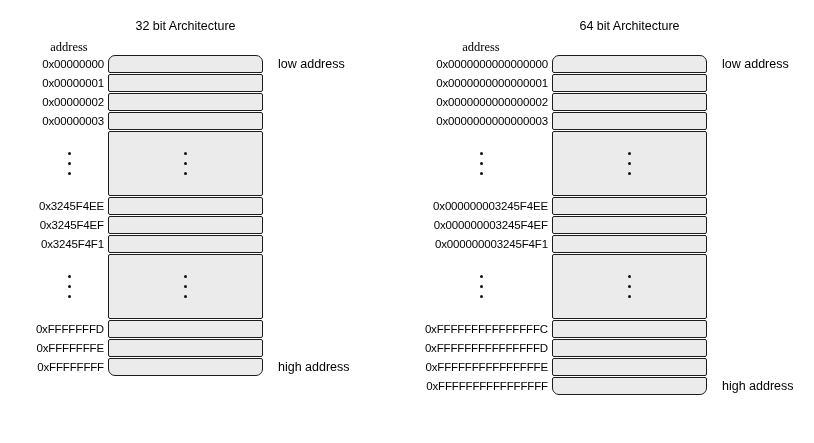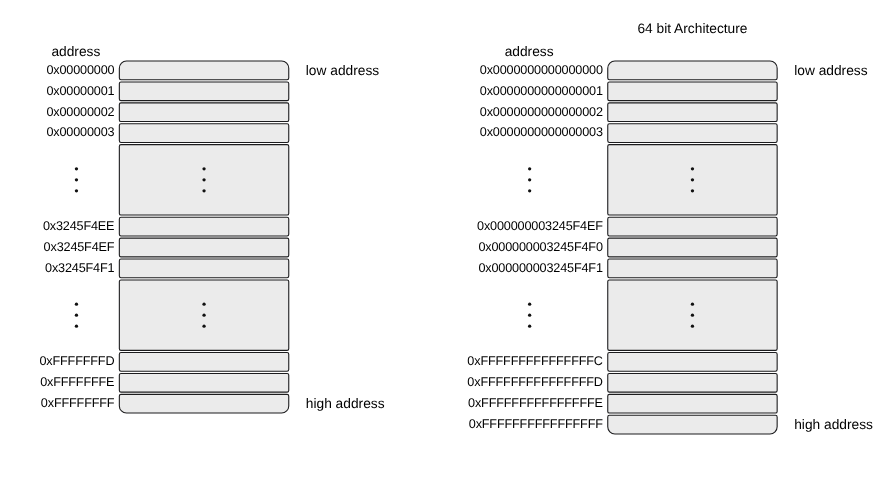--- a/index.html
+++ b/index.html
@@ -16,20 +16,21 @@
 
   
   .head { display: flex; height: 41px; }
   .haddr {
     width: var(--addrw);
     align-self: flex-end;
     text-align: center;
     padding-left: var(--headpad);
     font-size: 12.5px;
     line-height: 15px;
+    font-family: Liberation Serif, serif;
   }
   .htitle {
     width: 155px;
     margin-left: 4px;
     margin-top: 5px;
     text-align: center;
     font-size: 12.5px;
     line-height: 15px;
     white-space: nowrap;
   }
@@ -77,20 +78,21 @@
   .dots i { display: block; width: 3px; height: 3px; border-radius: 50%; background: #111111; }
 </style>
 </head>
 <body style="background: rgb(255, 255, 255); color: rgb(0, 0, 0);">
 
 <div class="canvas">
 
   <div class="diagram" style="width:400px; --addrw:104px; --headpad:34px;">
     <div class="head">
       <div class="haddr">address</div>
+      <div class="htitle">32 bit Architecture</div>
     </div>
     <div class="rows">
         <div class="row">
           <div class="addr">0x00000000</div>
           <div class="cell"></div>
           <div class="side">low address</div>
         </div>
         <div class="row">
           <div class="addr">0x00000001</div>
           <div class="cell"></div>
@@ -210,26 +212,26 @@
           <div class="cell">
             <span class="dots">
               <i></i>
               <i></i>
               <i></i>
             </span>
           </div>
           <div class="side"></div>
         </div>
         <div class="row">
+          <div class="addr">0x000000003245F4EE</div>
+          <div class="cell"></div>
+          <div class="side"></div>
+        </div>
+        <div class="row">
           <div class="addr">0x000000003245F4EF</div>
-          <div class="cell"></div>
-          <div class="side"></div>
-        </div>
-        <div class="row">
-          <div class="addr">0x000000003245F4F0</div>
           <div class="cell"></div>
           <div class="side"></div>
         </div>
         <div class="row">
           <div class="addr">0x000000003245F4F1</div>
           <div class="cell"></div>
           <div class="side"></div>
         </div>
         <div class="row gap">
           <div class="addr">

